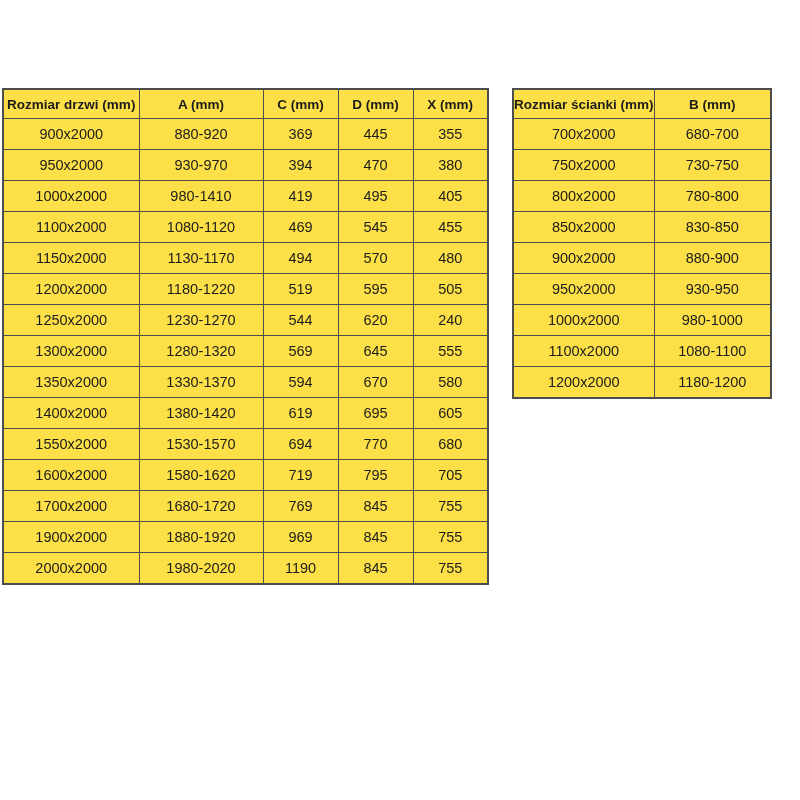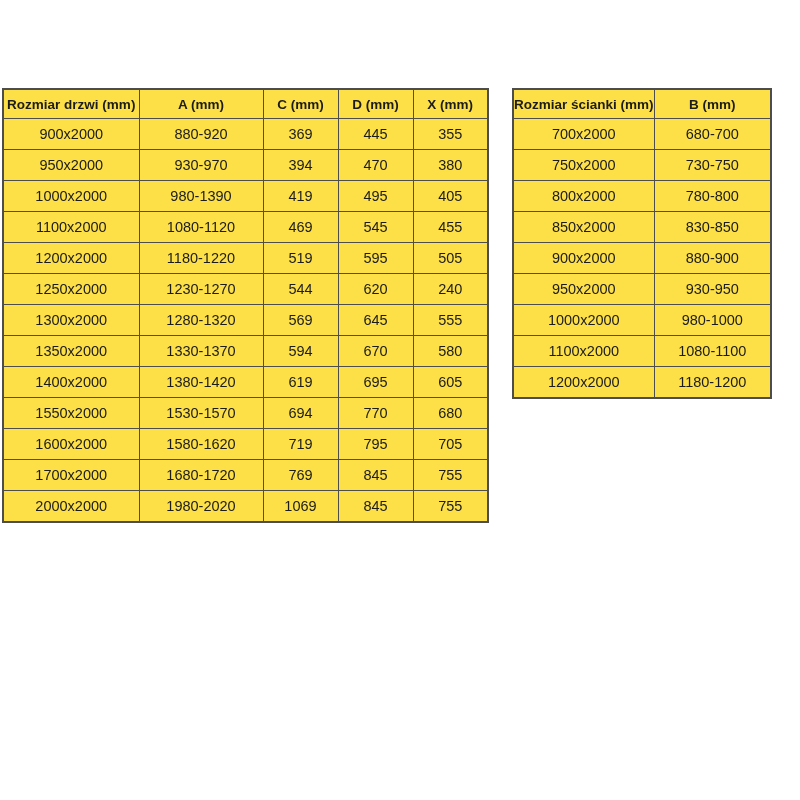--- a/index.html
+++ b/index.html
@@ -87,33 +87,40 @@
       </tr>
       <tr>
         <td>950x2000</td>
         <td>930-970</td>
         <td>394</td>
         <td>470</td>
         <td>380</td>
       </tr>
       <tr>
         <td>1000x2000</td>
-        <td>980-1390</td>
+        <td>980-1410</td>
         <td>419</td>
         <td>495</td>
         <td>405</td>
       </tr>
       <tr>
         <td>1100x2000</td>
         <td>1080-1120</td>
         <td>469</td>
         <td>545</td>
         <td>455</td>
       </tr>
       <tr>
+        <td>1150x2000</td>
+        <td>1130-1170</td>
+        <td>494</td>
+        <td>570</td>
+        <td>480</td>
+      </tr>
+      <tr>
         <td>1200x2000</td>
         <td>1180-1220</td>
         <td>519</td>
         <td>595</td>
         <td>505</td>
       </tr>
       <tr>
         <td>1250x2000</td>
         <td>1230-1270</td>
         <td>544</td>
@@ -156,23 +163,30 @@
         <td>705</td>
       </tr>
       <tr>
         <td>1700x2000</td>
         <td>1680-1720</td>
         <td>769</td>
         <td>845</td>
         <td>755</td>
       </tr>
       <tr>
+        <td>1900x2000</td>
+        <td>1880-1920</td>
+        <td>969</td>
+        <td>845</td>
+        <td>755</td>
+      </tr>
+      <tr>
         <td>2000x2000</td>
         <td>1980-2020</td>
-        <td>1069</td>
+        <td>1190</td>
         <td>845</td>
         <td>755</td>
       </tr>
     </tbody>
 </table>
 
 <table id="walls-table" class="dim-table">
   <colgroup>
     <col class="c0">
       <col class="c1">

